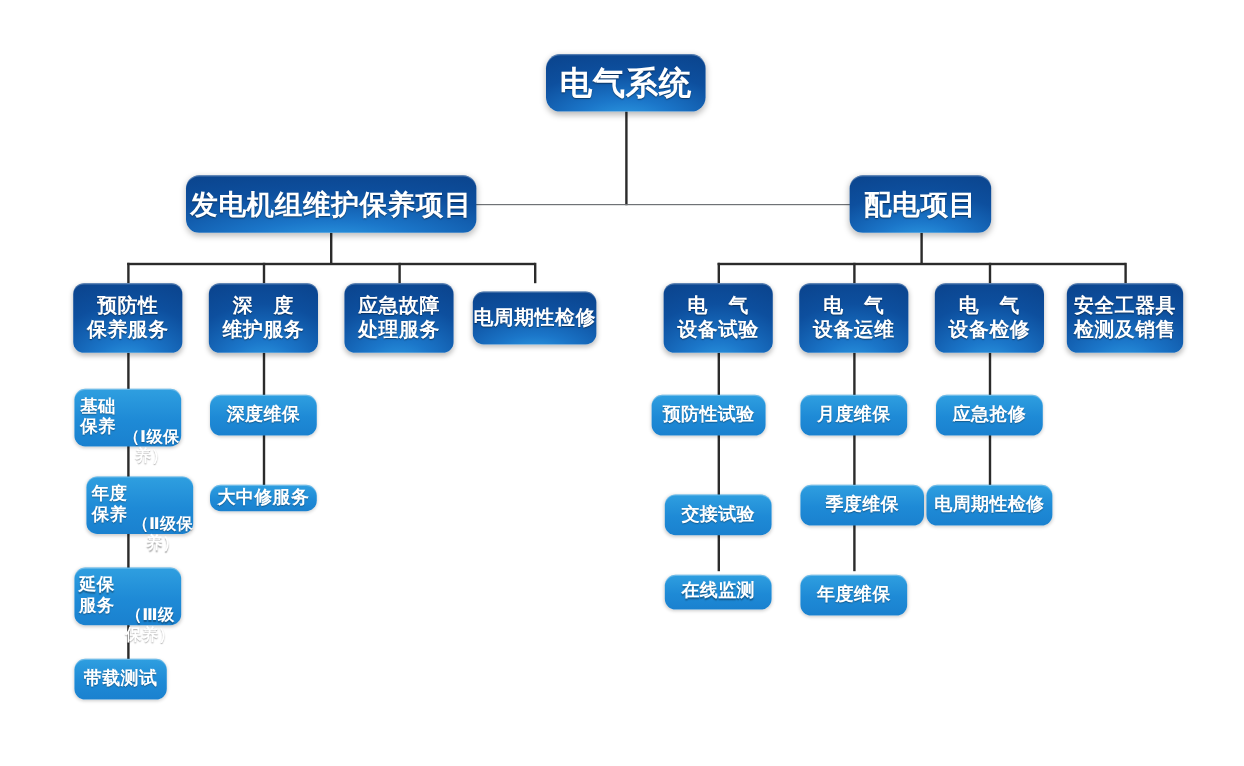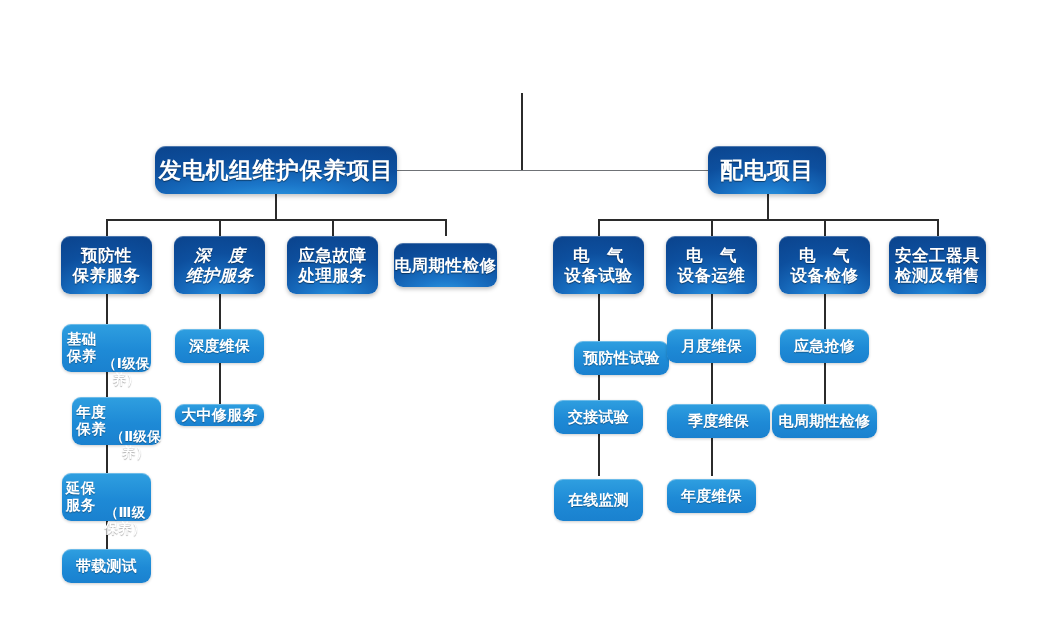--- a/index.html
+++ b/index.html
@@ -113,33 +113,36 @@
   <div class="line v" style="left:711px; top:219px; height:17px;"></div>
   <div class="line v" style="left:824px; top:219px; height:17px;"></div>
   <div class="line v" style="left:937px; top:219px; height:17px;"></div>
 
   <div class="line v" style="left:106px; top:294px; height:256px;"></div>
   <div class="line v" style="left:219px; top:294px; height:112px;"></div>
   <div class="line v" style="left:598px; top:294px; height:182px;"></div>
   <div class="line v" style="left:711px; top:294px; height:182px;"></div>
   <div class="line v" style="left:824px; top:294px; height:112px;"></div>
 
+  <div class="node lv1" style="left:455px; top:45px; width:133px; height:48px;">
+    <span>电气系统</span>
+  </div>
 
   <div class="node lv2" style="left:155px; top:146px; width:242px; height:48px;">
     <span>发电机组维护保养项目</span>
   </div>
   <div class="node lv3" style="left:61px; top:236px; width:91px; height:58px;">
     <span>预防性
 保养服务</span>
   </div>
 
   <div class="node lv2" style="left:708px; top:146px; width:118px; height:48px;">
     <span>配电项目</span>
   </div>
-  <div class="node lv3" style="left:174px; top:236px; width:91px; height:58px;font-style:italic;">
+  <div class="node lv3" style="left:174px; top:236px; width:91px; height:58px;">
     <span>深　度
 维护服务</span>
   </div>
   <div class="node lv3" style="left:287px; top:236px; width:91px; height:58px;">
     <span>应急故障
 处理服务</span>
   </div>
   <div class="node lv3" style="left:394px; top:243px; width:103px; height:44px;">
     <span>电周期性检修</span>
   </div>
@@ -166,38 +169,38 @@
     <span class="sub">（Ⅰ级保养）</span>
   </div>
   <div class="node lv4 two-line" style="left:72px; top:397px; width:89px; height:48px; flex-direction:row;">
     <span>年度保养</span>
     <span class="sub">（Ⅱ级保养）</span>
   </div>
   <div class="node lv4 two-line" style="left:62px; top:473px; width:89px; height:48px; flex-direction:row;">
     <span>延保服务</span>
     <span class="sub">（Ⅲ级保养）</span>
   </div>
-  <div class="node lv4" style="left:62px; top:549px; width:89px; height:34px;">
+  <div class="node lv4" style="left:62px; top:549px; width:77px; height:34px;">
     <span>带载测试</span>
   </div>
 
   <div class="node lv4" style="left:175px; top:329px; width:89px; height:34px;">
     <span>深度维保</span>
   </div>
   <div class="node lv4" style="left:175px; top:404px; width:89px; height:22px;">
     <span>大中修服务</span>
   </div>
 
-  <div class="node lv4" style="left:574px; top:329px; width:95px; height:34px;margin-top:12px;">
+  <div class="node lv4" style="left:543px; top:329px; width:95px; height:34px;">
     <span>预防性试验</span>
   </div>
-  <div class="node lv4" style="left:554px; top:400px; width:89px; height:34px;">
+  <div class="node lv4" style="left:554px; top:412px; width:89px; height:34px;">
     <span>交接试验</span>
   </div>
-  <div class="node lv4" style="left:554px; top:479px; width:89px; height:42px;">
+  <div class="node lv4" style="left:554px; top:479px; width:89px; height:29px;">
     <span>在线监测</span>
   </div>
 
   <div class="node lv4" style="left:667px; top:329px; width:89px; height:34px;">
     <span>月度维保</span>
   </div>
   <div class="node lv4" style="left:667px; top:404px; width:103px; height:34px;">
     <span>季度维保</span>
   </div>
   <div class="node lv4" style="left:667px; top:479px; width:89px; height:34px;">

